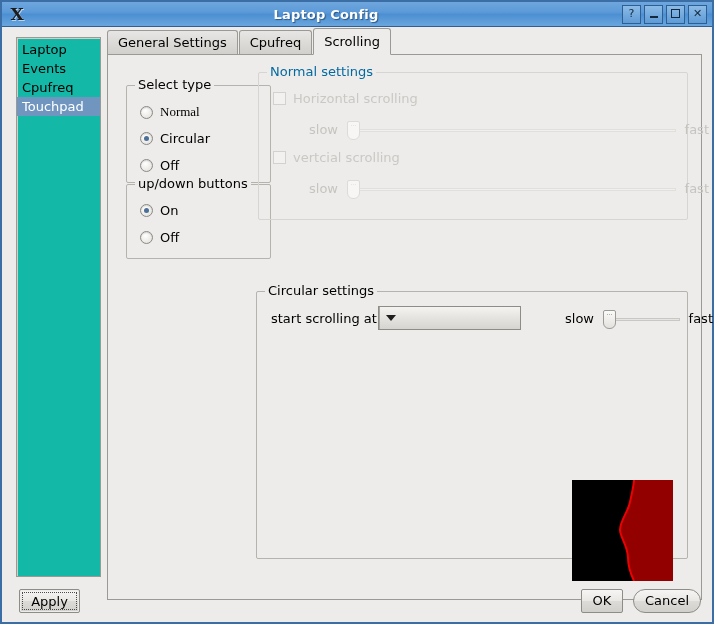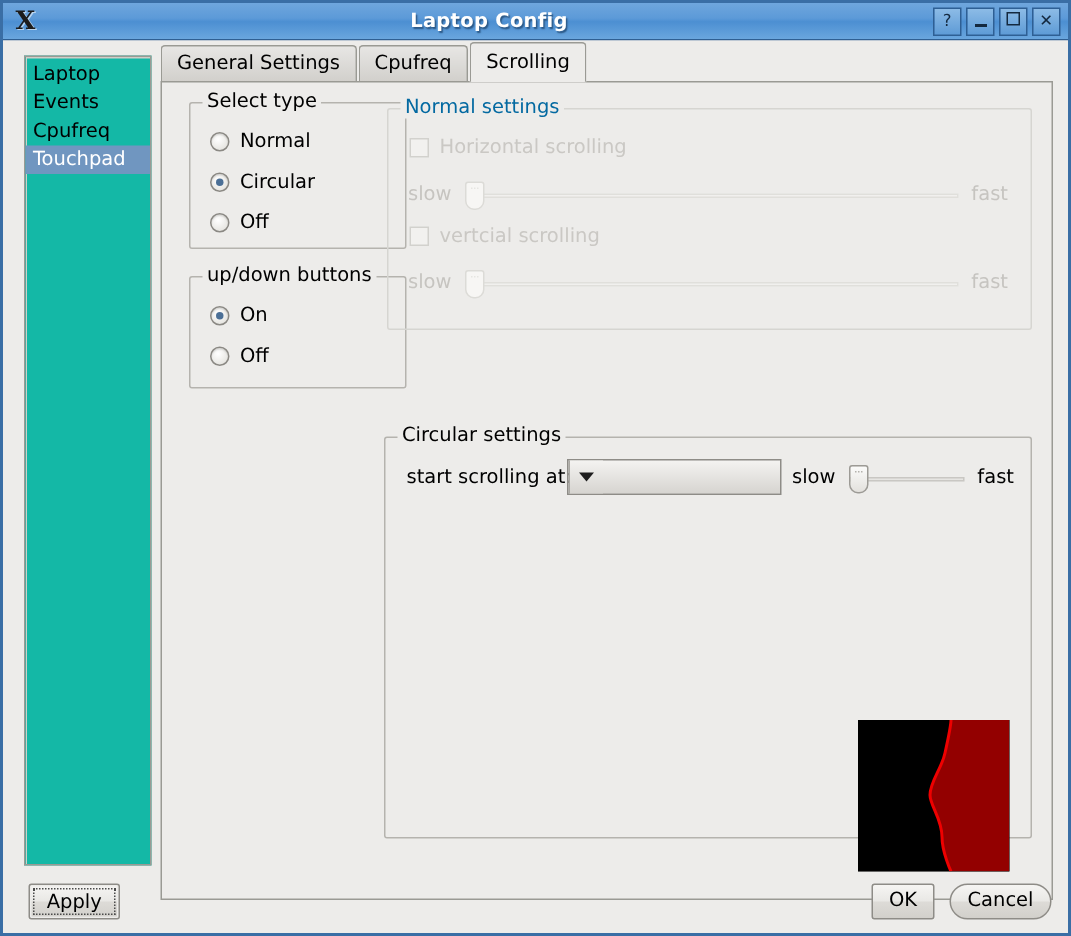--- a/index.html
+++ b/index.html
@@ -127,21 +127,21 @@
   }
   .radio-row .rlabel{font-size:13px;}
   
   .check-row{position:absolute;display:flex;align-items:center;cursor:default;}
   .checkbox{
     width:13px;height:13px;box-sizing:border-box;
     border:1px solid #d2d1cd;background:#f2f1ef;margin-right:7px;
   }
   .check-row .clabel{font-size:13px;color:#cac8c4;}
   
-  .slider{position:absolute;display:flex;align-items:center;}
+  .slider{position:absolute;display:flex;align-items:center;padding-left:37px;}
   .slider .sl-text{font-size:13px;}
   .slider .track{
     position:relative;height:10px;display:flex;align-items:center;
   }
   .slider .rail{
     position:absolute;left:0;right:0;top:4px;height:3px;
     background:#e6e5e2;border:1px solid #c9c7c3;box-sizing:border-box;
   }
   .slider .knob{
     position:absolute;left:0;top:-4px;width:13px;height:19px;
@@ -230,24 +230,24 @@
 
     <div class="notebook">
       <div class="tabstrip">
         <div class="tab">General Settings</div>
         <div class="tab">Cpufreq</div>
         <div class="tab active">Scrolling</div>
       </div>
 
       <div class="tabpanel">
 
-        <div class="frame" style="left:18px;top:6px;width:145px;height:105px;">
+        <div class="frame" style="left:18px;top:23px;width:145px;height:105px;">
           <div class="fbox"></div>
           <div class="flabel static">Select type</div>
-          <div class="radio-row" style="left:14px;top:26px;">
+          <div class="radio-row" style="left:14px;top:26px;font-family:Liberation Serif, serif;">
             <span class="radio"></span>
             <span class="rlabel static">Normal</span>
           </div>
           <div class="radio-row" style="left:14px;top:53px;">
             <span class="radio on"></span>
             <span class="rlabel static">Circular</span>
           </div>
           <div class="radio-row" style="left:14px;top:80px;">
             <span class="radio"></span>
             <span class="rlabel static">Off</span>

